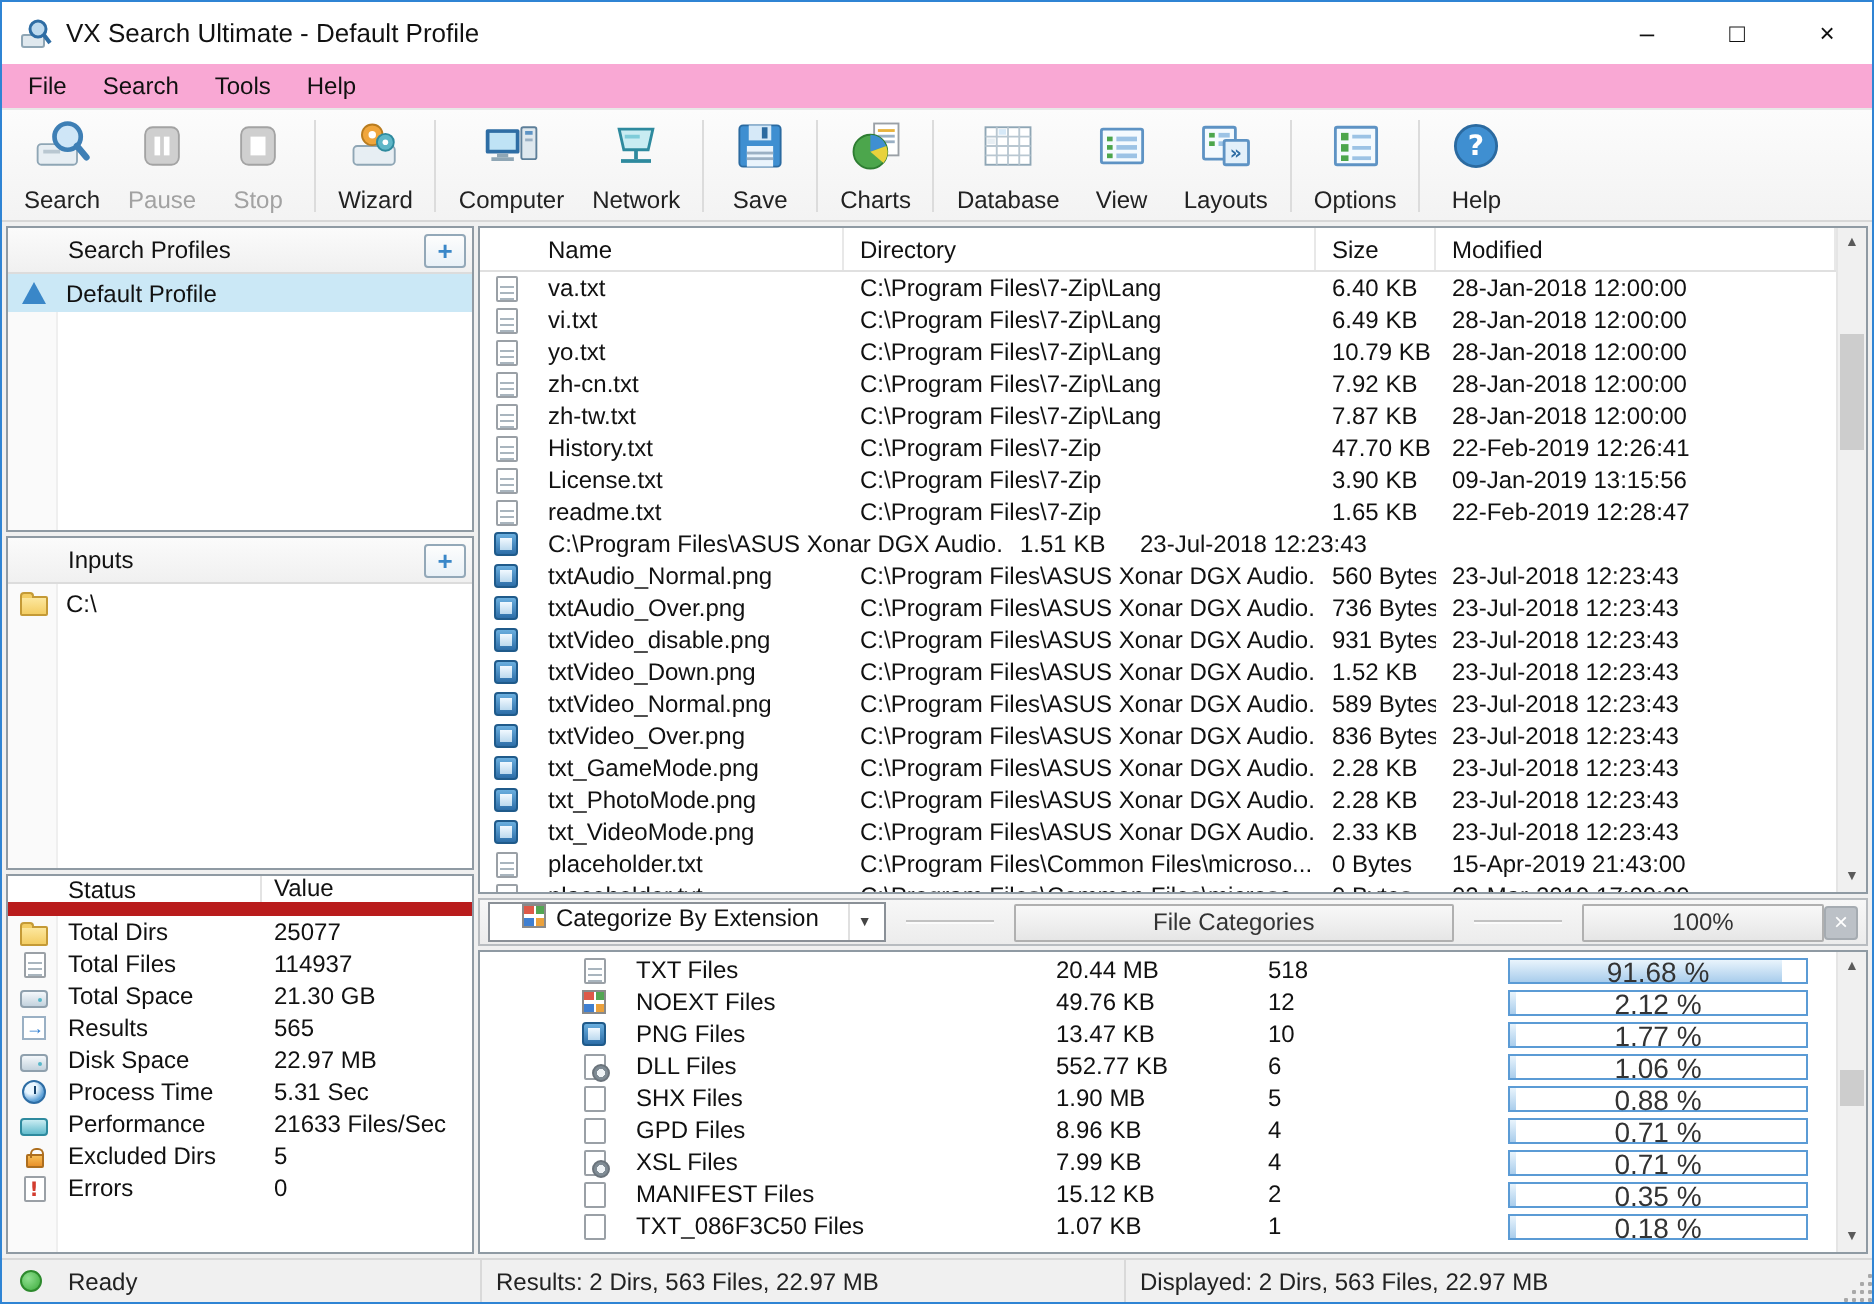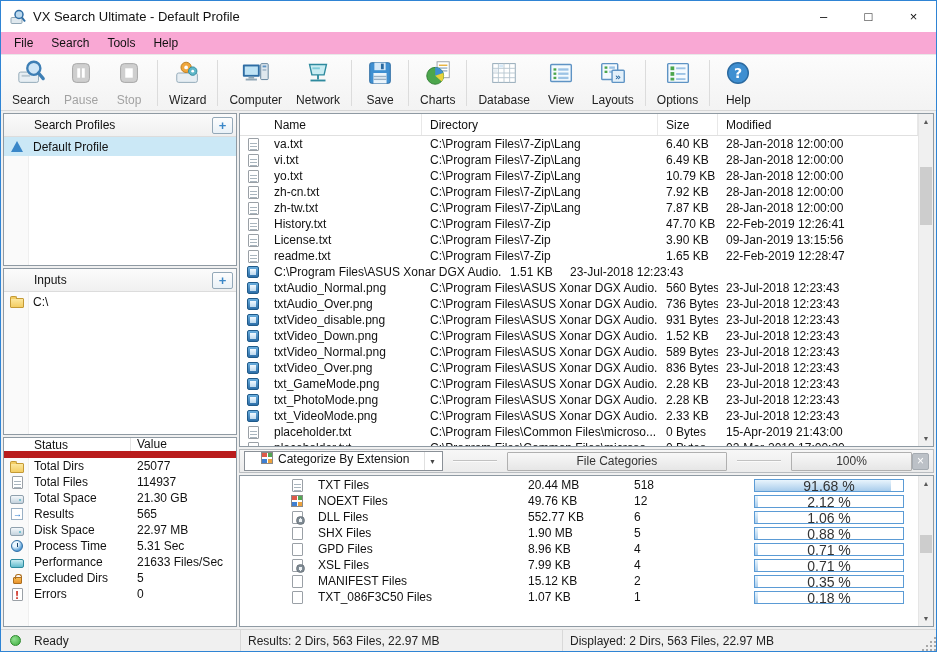--- a/index.html
+++ b/index.html
@@ -680,20 +680,32 @@
               </span>
               <span class="c-cname">NOEXT Files</span>
               <span class="c-csize">49.76 KB</span>
               <span class="c-ccount">12</span>
               <span class="pct">
                 <span class="pct-fill" style="width: 2.12%;"></span>
                 <span class="pct-label">2.12 %</span>
               </span>
             </div>
 
+            <div class="cat-row">
+              <span class="c-cicon">
+                <span class="ic ic-png"></span>
+              </span>
+              <span class="c-cname">PNG Files</span>
+              <span class="c-csize">13.47 KB</span>
+              <span class="c-ccount">10</span>
+              <span class="pct">
+                <span class="pct-fill" style="width: 1.77%;"></span>
+                <span class="pct-label">1.77 %</span>
+              </span>
+            </div>
 
             <div class="cat-row">
               <span class="c-cicon">
                 <span class="ic ic-gearpage"></span>
               </span>
               <span class="c-cname">DLL Files</span>
               <span class="c-csize">552.77 KB</span>
               <span class="c-ccount">6</span>
               <span class="pct">
                 <span class="pct-fill" style="width: 1.06%;"></span>

